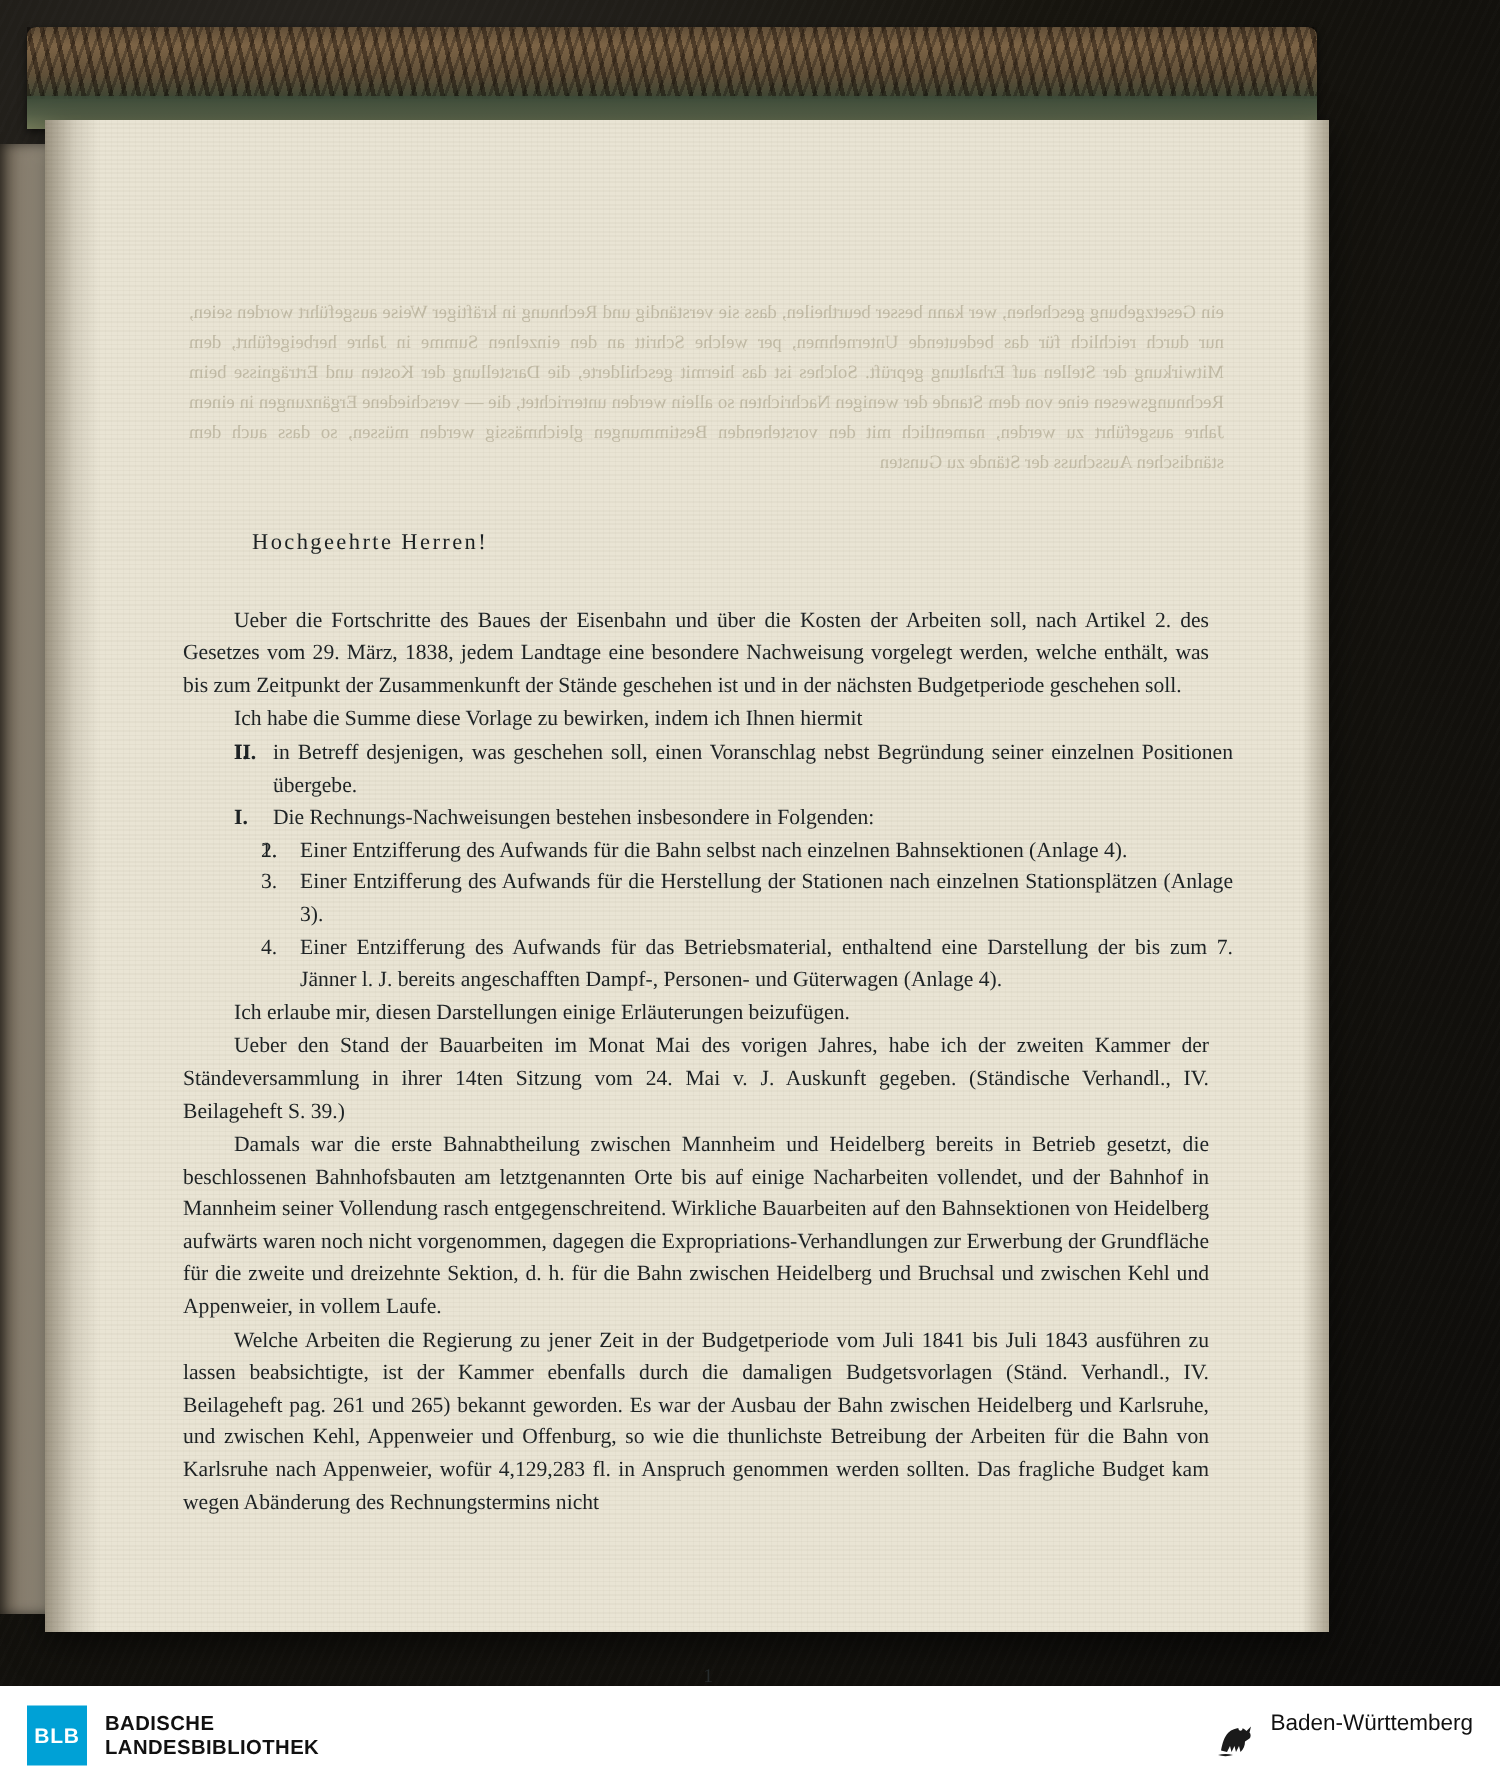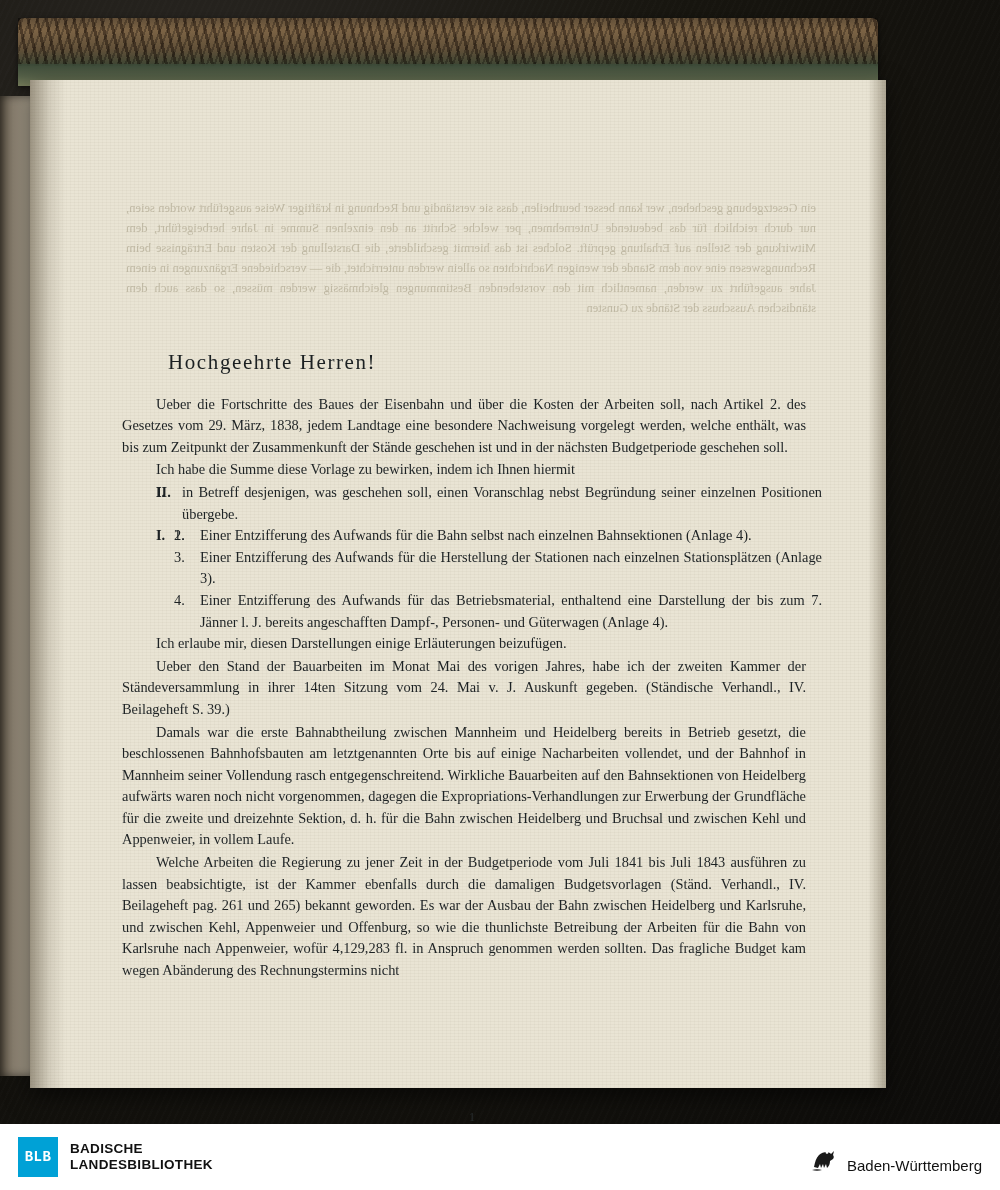--- a/index.html
+++ b/index.html
@@ -165,23 +165,23 @@
     left: 92px;
     top: 272px;
     width: 700px;
     color: #1d2224;
     font-size: 14.4px;
     line-height: 21.6px;
     text-align: justify;
     font-family: "Liberation Serif", serif;
   }
   .salutation {
-    font-size: 21px;
+    font-size: 15px;
     letter-spacing: 1.6px;
-    margin: 0 0 20px 46px;
+    margin: 0 0 30px 46px;
     color: #1b2022;
   }
   p.para {
     margin: 0 16px 1px 0;
     text-indent: 34px;
   }
 
   ul.lvl1, ul.lvl2 {
     list-style: none;
     margin: 0;
@@ -244,33 +244,33 @@
     width: 40px;
     height: 40px;
     background: #00a1d6;
     color: #fff;
     font-weight: bold;
     font-size: 14px;
     letter-spacing: .5px;
     display: flex;
     align-items: center;
     justify-content: center;
-    font-family: Liberation Mono, monospace;
+    font-family: Liberation Sans, sans-serif;
   }
   .blb-text {
     font-size: 13.5px;
     line-height: 16px;
     font-weight: bold;
     color: #111;
     letter-spacing: .3px;
     text-transform: uppercase;
   }
   .footer-right {
     display: flex;
-    align-items: flex-end;
+    align-items: flex-start;
     gap: 7px;
   }
   .bw-label {
     font-size: 15px;
     color: #111;
   }
   .griffin { display: block; }
 </style>
 </head>
 <body>
@@ -308,20 +308,21 @@
         </li>
         <li>
           <span class="marker">II.</span>
           <span>in Betreff desjenigen, was geschehen soll, einen Voranschlag nebst Begründung seiner einzelnen Positionen übergebe.</span>
         </li>
       </ul>
 
       <ul class="lvl1">
         <li class="heading-item">
           <span class="marker">I.</span>
+          <span>Die Rechnungs-Nachweisungen bestehen insbesondere in Folgenden:</span>
         </li>
       </ul>
 
       <ul class="lvl2">
         <li>
           <span class="marker">1.</span>
         </li>
         <li>
           <span class="marker">2.</span>
           <span>Einer Entzifferung des Aufwands für die Bahn selbst nach einzelnen Bahnsektionen (Anlage 4).</span>

